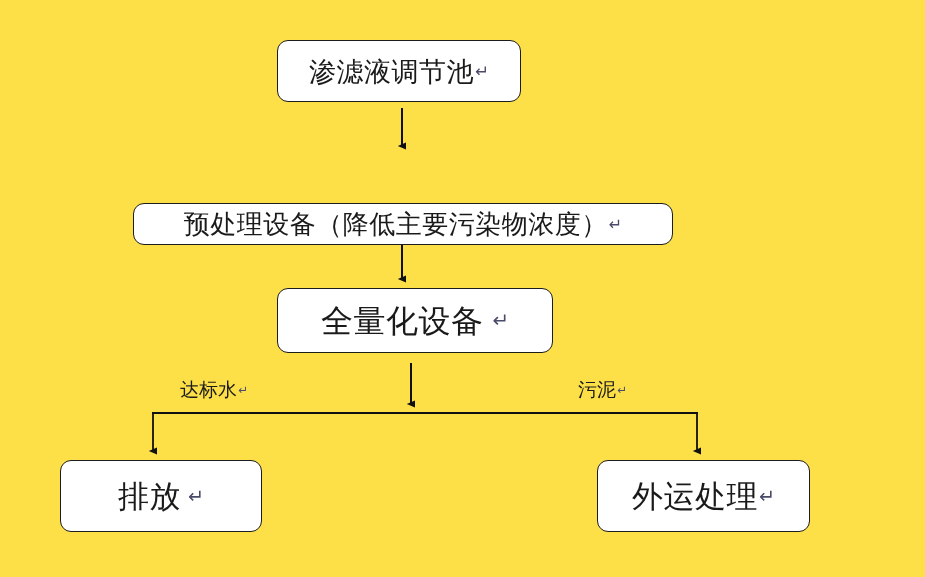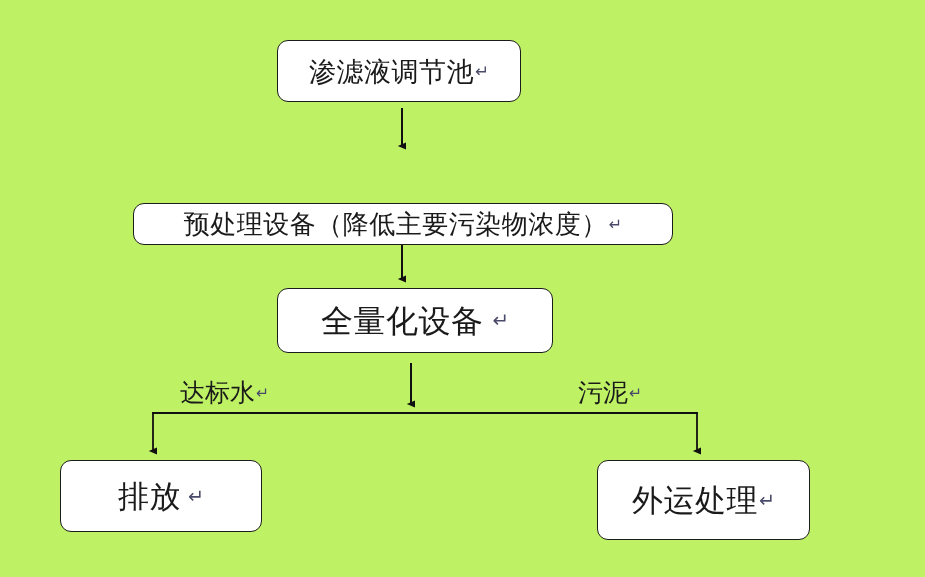--- a/index.html
+++ b/index.html
@@ -4,21 +4,21 @@
 <style>
   html, body {
     margin: 0;
     padding: 0;
     background: #ffffff;
   }
   #canvas {
     position: relative;
     width: 925px;
     height: 577px;
-    background: #bef264;
+    background: #fde047;
     overflow: hidden;
     font-family: "DejaVu Sans", "Liberation Sans", sans-serif;
   }
   #flow-svg {
     position: absolute;
     left: 0;
     top: 0;
     width: 925px;
     height: 577px;
   }
@@ -65,26 +65,26 @@
     gap: 8px;
   }
   
   #node-discharge {
     left: 60px; top: 460px; width: 202px; height: 72px;
     font-size: 31px;
     gap: 6px;
   }
   
   #node-offsite-treatment {
-    left: 597px; top: 460px; width: 213px; height: 80px;
+    left: 597px; top: 460px; width: 213px; height: 72px;
     font-size: 31px;
   }
   .edge-label {
     position: absolute;
-    font-size: 25px;
+    font-size: 19px;
     color: #1a1a1a;
     white-space: nowrap;
     line-height: 1;
   }
   #edge-label-compliant-water { left: 180px; top: 380px; }
   #edge-label-sludge { left: 578px; top: 380px; }
 </style>
 </head>
 <body>
 

